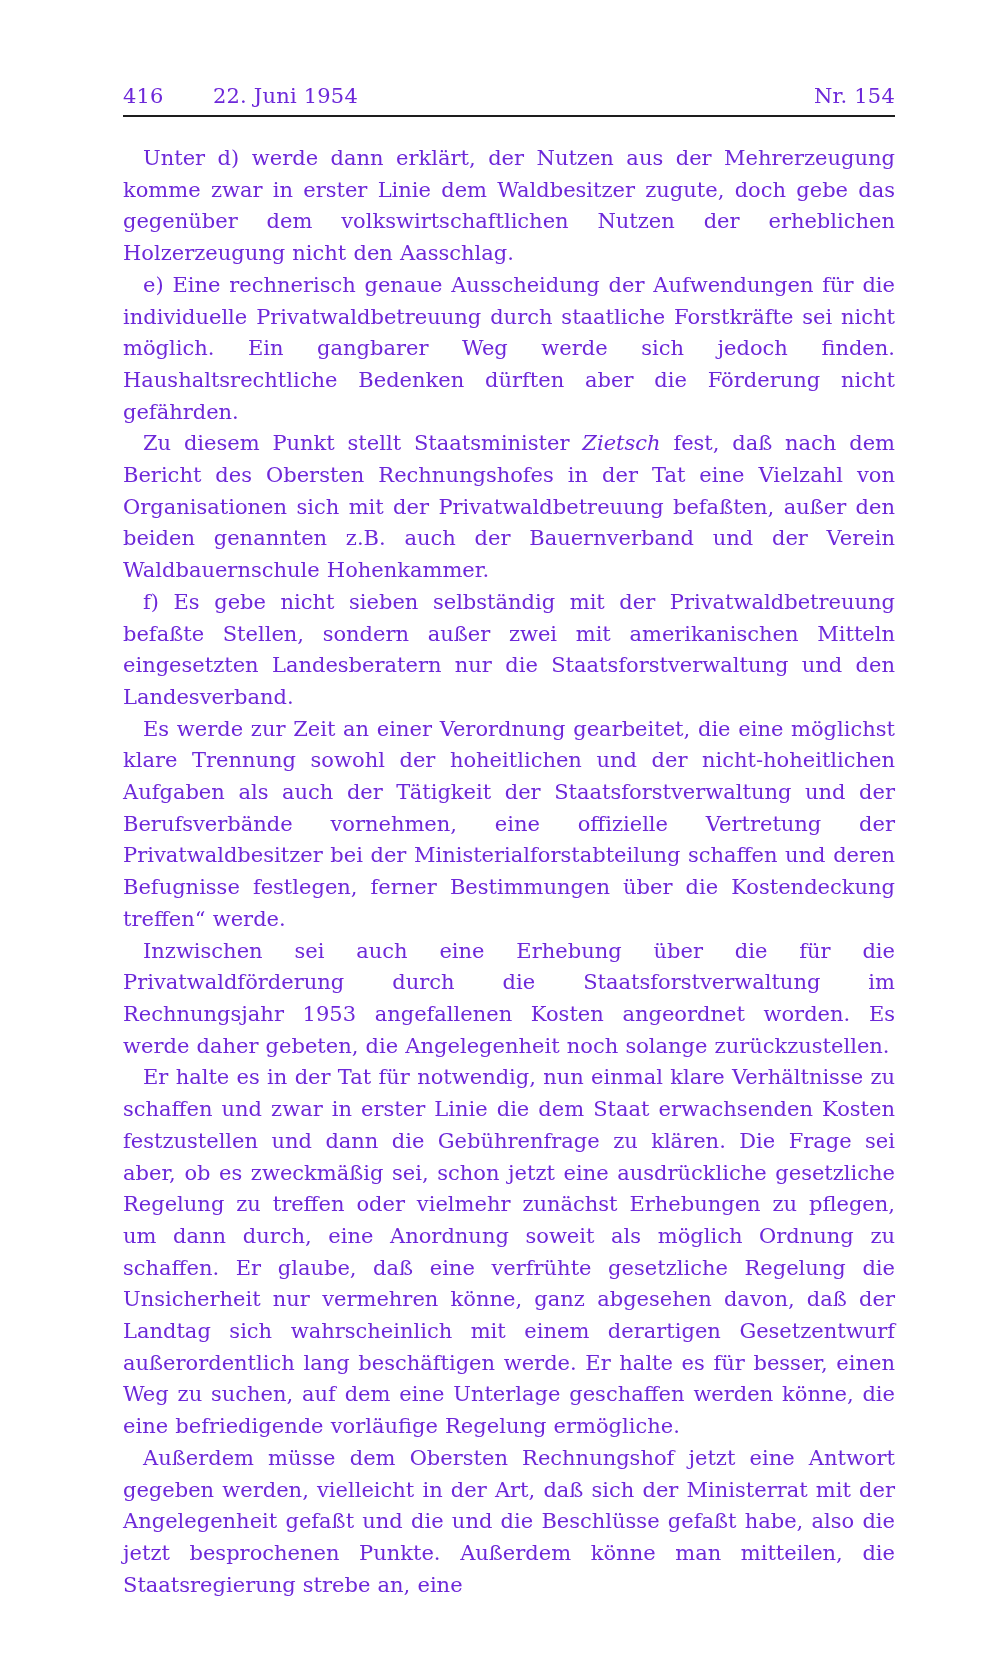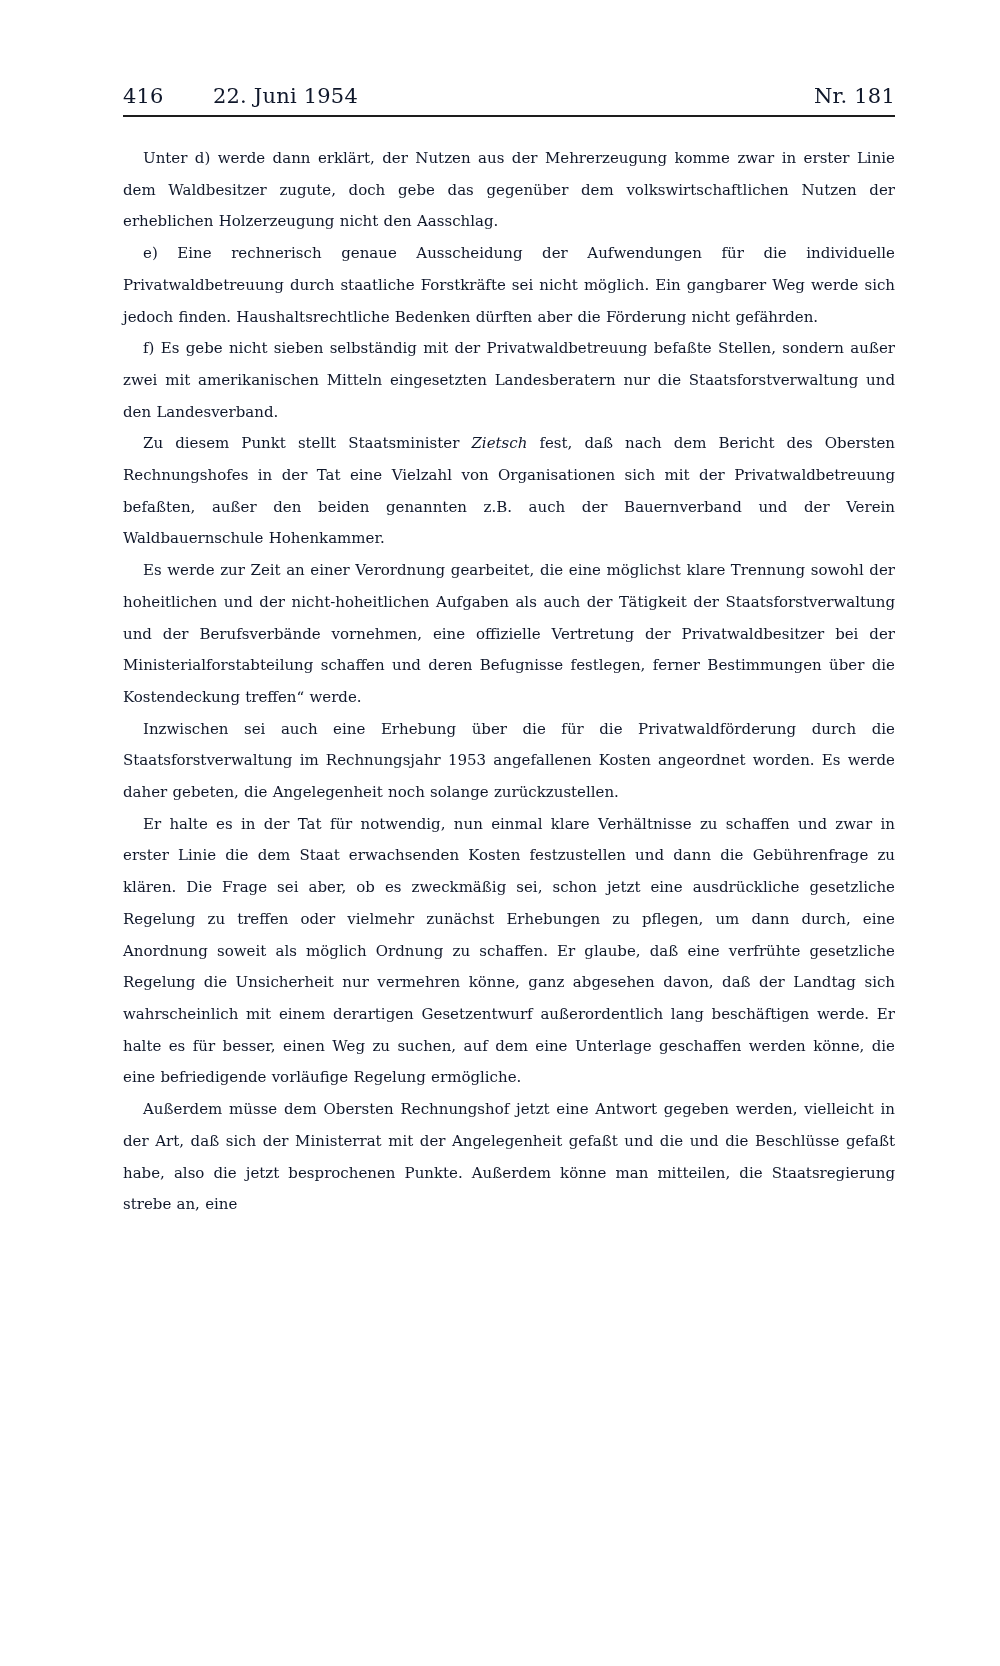--- a/index.html
+++ b/index.html
@@ -5,21 +5,21 @@
   html, body {
     margin: 0;
     padding: 0;
     background: #ffffff;
   }
   .page {
     position: relative;
     width: 1000px;
     height: 1666px;
     background: #ffffff;
-    color: #0f172a;
+    color: #6d28d9;
     font-family: "DejaVu Serif", "Liberation Serif", serif;
     overflow: hidden;
   }
   .content {
     position: absolute;
     left: 123px;
     top: 84px;
     width: 772px;
   }
   .page-header {
@@ -32,21 +32,21 @@
   .page-header .hdr-left   { min-width: 90px; text-align: left; }
   .page-header .hdr-center { flex: 1; text-align: left; }
   .page-header .hdr-right  { min-width: 90px; text-align: right; }
   .header-rule {
     margin-top: 7px;
     height: 0;
     border-top: 2.5px solid #1d1d1d;
   }
   .page-body {
     margin-top: 26px;
-    font-size: 15px;
+    font-size: 21px;
     line-height: 31.7px;
     text-align: justify;
     hyphens: manual;
     word-spacing: 0.5px;
   }
   .para {
     margin: 0;
     text-indent: 20px;
   }
   .para i {
@@ -55,30 +55,30 @@
 </style>
 </head>
 <body>
 
 <div class="page">
   <div class="content">
 
     <header class="page-header">
       <span class="hdr-left">416</span>
       <span class="hdr-center">22. Juni 1954</span>
-      <span class="hdr-right">Nr. 181</span>
+      <span class="hdr-right">Nr. 154</span>
     </header>
 
     <div class="header-rule"></div>
 
     <main class="page-body">
         <p class="para"><span>Unter d) werde dann erklärt, der Nutzen aus der Mehrerzeugung komme zwar in erster Linie dem Waldbesitzer zugute, doch gebe das gegenüber dem volkswirtschaftlichen Nutzen der erheblichen Holzerzeugung nicht den Aasschlag.</span></p>
         <p class="para"><span>e) Eine rechnerisch genaue Ausscheidung der Aufwendungen für die individuelle Privatwaldbetreuung durch staatliche Forstkräfte sei nicht möglich. Ein gangbarer Weg werde sich jedoch finden. Haushaltsrechtliche Bedenken dürften aber die Förderung nicht gefährden.</span></p>
+        <p class="para"><span>Zu diesem Punkt stellt Staatsminister </span><i>Zietsch</i><span> fest, daß nach dem Bericht des Obersten Rechnungshofes in der Tat eine Vielzahl von Organisationen sich mit der Privatwaldbetreuung befaßten, außer den beiden genannten z.B. auch der Bauernverband und der Verein Waldbauernschule Hohenkammer.</span></p>
         <p class="para"><span>f) Es gebe nicht sieben selbständig mit der Privatwaldbetreuung befaßte Stellen, sondern außer zwei mit amerikanischen Mitteln eingesetzten Landesberatern nur die Staatsforstverwaltung und den Landesverband.</span></p>
-        <p class="para"><span>Zu diesem Punkt stellt Staatsminister </span><i>Zietsch</i><span> fest, daß nach dem Bericht des Obersten Rechnungshofes in der Tat eine Vielzahl von Organisationen sich mit der Privatwaldbetreuung befaßten, außer den beiden genannten z.B. auch der Bauernverband und der Verein Waldbauernschule Hohenkammer.</span></p>
         <p class="para"><span>Es werde zur Zeit an einer Verordnung gearbeitet, die eine möglichst klare Trennung sowohl der hoheitlichen und der nicht-hoheitlichen Aufgaben als auch der Tätigkeit der Staatsforstverwaltung und der Berufsverbände vornehmen, eine offizielle Vertretung der Privatwaldbesitzer bei der Ministerialforstabteilung schaffen und deren Befugnisse festlegen, ferner Bestimmungen über die Kostendeckung treffen“ werde.</span></p>
         <p class="para"><span>Inzwischen sei auch eine Erhebung über die für die Privatwaldförderung durch die Staatsforstverwaltung im Rechnungsjahr 1953 angefallenen Kosten angeordnet worden. Es werde daher gebeten, die Angelegenheit noch solange zurückzustellen.</span></p>
         <p class="para"><span>Er halte es in der Tat für notwendig, nun einmal klare Verhältnisse zu schaffen und zwar in erster Linie die dem Staat erwachsenden Kosten festzustellen und dann die Gebührenfrage zu klären. Die Frage sei aber, ob es zweckmäßig sei, schon jetzt eine ausdrückliche gesetzliche Regelung zu treffen oder vielmehr zunächst Erhebungen zu pflegen, um dann durch, eine Anordnung soweit als möglich Ordnung zu schaffen. Er glaube, daß eine verfrühte gesetzliche Regelung die Unsicherheit nur vermehren könne, ganz abgesehen davon, daß der Landtag sich wahrscheinlich mit einem derartigen Gesetzentwurf außerordentlich lang beschäftigen werde. Er halte es für besser, einen Weg zu suchen, auf dem eine Unterlage geschaffen werden könne, die eine befriedigende vorläufige Regelung ermögliche.</span></p>
         <p class="para"><span>Außerdem müsse dem Obersten Rechnungshof jetzt eine Antwort gegeben werden, vielleicht in der Art, daß sich der Ministerrat mit der Angelegenheit gefaßt und die und die Beschlüsse gefaßt habe, also die jetzt besprochenen Punkte. Außerdem könne man mitteilen, die Staatsregierung strebe an, eine</span></p>
       </main>
 
   </div>
 </div>
 
 </body></html>

